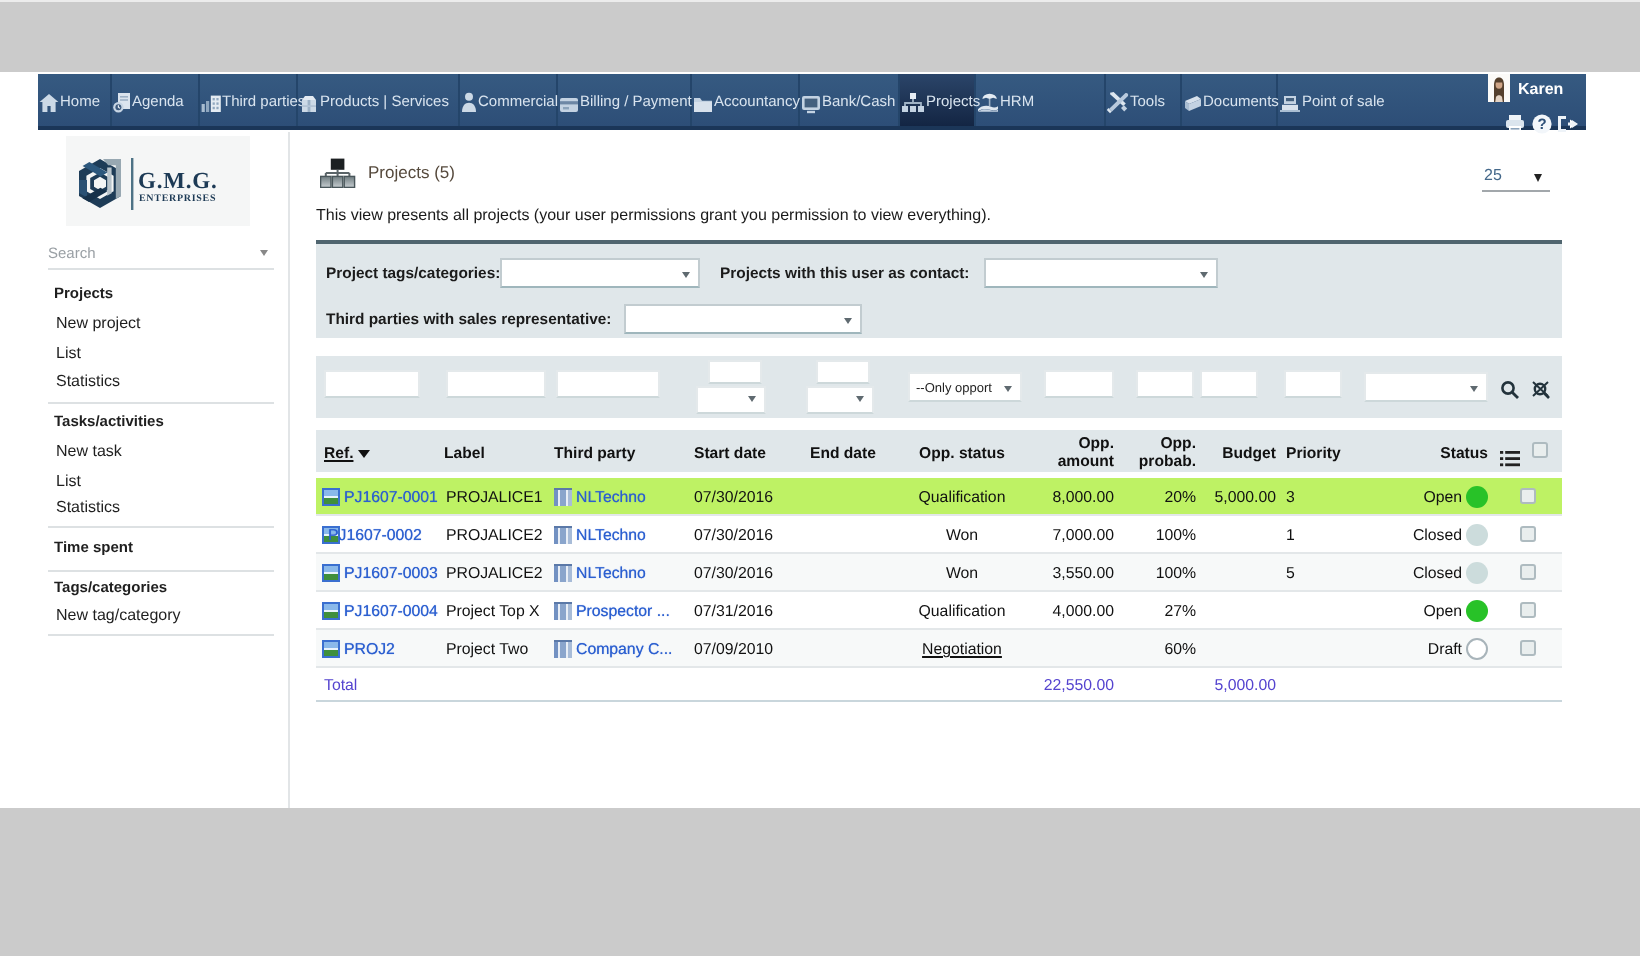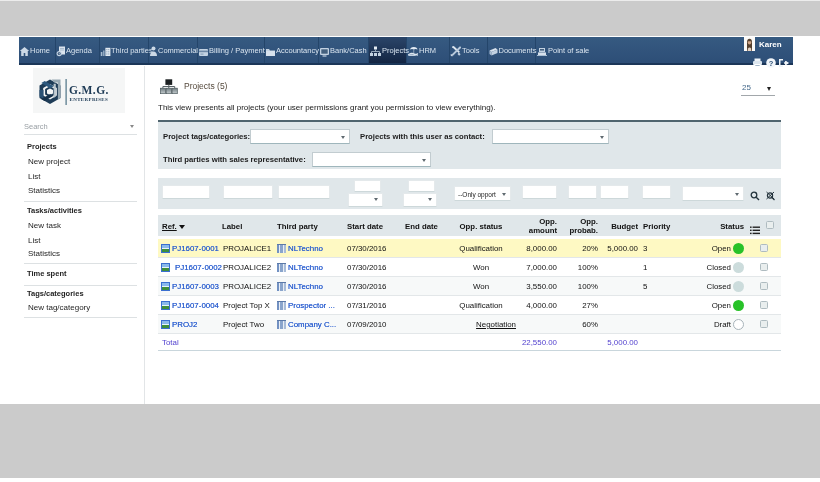--- a/index.html
+++ b/index.html
@@ -77,20 +77,31 @@
             <rect x="6.3" y="2" width="1.1" height="1.2" fill="#90a7bf"></rect>
             <rect x="8.2" y="2" width="1.1" height="1.2" fill="#90a7bf"></rect>
             <rect x="6.3" y="4.2" width="1.1" height="1.2" fill="#90a7bf"></rect>
             <rect x="8.2" y="4.2" width="1.1" height="1.2" fill="#90a7bf"></rect>
             <rect x="6.3" y="6.4" width="1.1" height="1.2" fill="#90a7bf"></rect>
             <rect x="8.2" y="6.4" width="1.1" height="1.2" fill="#90a7bf"></rect>
           </svg>
 </span>
         <span class="lb">Third parties</span>
       </div>
+<div class="tab" style="width:81px;">
+        <span class="ic">
+<svg width="11" height="10" viewBox="0 0 11 10">
+            <rect x="2" y="3" width="7" height="6" fill="#ccd9e6"></rect>
+            <path d="M2 3l1.5-2h4L9 3z" fill="#e3eaf2"></path>
+            <rect x="4.8" y="3" width="1.4" height="6" fill="#9cb1c6"></rect>
+            <rect x="2" y="5.6" width="7" height="0.9" fill="#b2c3d5"></rect>
+          </svg>
+</span>
+        <span class="lb">Products | Services</span>
+      </div>
 <div class="tab" style="width:49px;">
         <span class="ic">
 <svg width="9" height="11" viewBox="0 0 9 11">
             <circle cx="4.5" cy="2.4" r="2" fill="#ccd9e6"></circle>
             <path d="M1 10c0-3 1.5-4.6 3.5-4.6S8 7 8 10z" fill="#ccd9e6"></path>
           </svg>
 </span>
         <span class="lb">Commercial</span>
       </div>
 <div class="tab" style="width:67px;">
@@ -127,21 +138,21 @@
 <svg width="13" height="11" viewBox="0 0 13 11">
             <rect x="5" y="0.5" width="3" height="3" fill="#e6edf4"></rect>
             <path d="M6.5 3.5v2M2.5 7V5.5h8V7" stroke="#9fb2c5" stroke-width="0.9" fill="none"></path>
             <rect x="1" y="7" width="3" height="3" fill="#c3d2e2"></rect>
             <rect x="5" y="7" width="3" height="3" fill="#c3d2e2"></rect>
             <rect x="9" y="7" width="3" height="3" fill="#c3d2e2"></rect>
           </svg>
 </span>
         <span class="lb">Projects</span>
       </div>
-<div class="tab" style="width:43px;">
+<div class="tab" style="width:65px;">
         <span class="ic">
 <svg width="12" height="11" viewBox="0 0 12 11">
             <path d="M3.2 3.5a3.6 2.6 0 0 1 7.2 0l-1.8-.6-1.8.6-1.8-.6z" fill="#e3ebf3"></path>
             <rect x="6.4" y="3.5" width="0.8" height="3.6" fill="#9fb2c5"></rect>
             <path d="M1 8.6c1.6-1.8 4.4-2.2 6.6-1.2 1.2.5 2.4.4 3.4-.3v1.5c-1.2.8-2.6.8-4 .3-2-.8-4.2-.5-6 .7z" fill="#dde6ef"></path>
             <path d="M1.2 9.6c2-1.2 4.3-1.3 6.2-.5 1.3.5 2.6.4 3.6-.2v1H1.2z" fill="#c3d2e2"></path>
           </svg>
 </span>
         <span class="lb">HRM</span>
       </div>
@@ -351,39 +362,39 @@
         <rect x="2.6" y="0.5" width="7.4" height="1.4"></rect>
         <rect x="0" y="3.6" width="1.6" height="1.4"></rect>
         <rect x="2.6" y="3.6" width="7.4" height="1.4"></rect>
         <rect x="0" y="6.7" width="1.6" height="1.4"></rect>
         <rect x="2.6" y="6.7" width="7.4" height="1.4"></rect>
       </g>
     </svg>
 </div>
 <div class="cb" style="left:766px;top:221px;"></div>
 
-<div class="row" style="top:239px;background:#fef9c3;text-decoration:underline;">
+<div class="row" style="top:239px;background:#bef264;text-decoration:underline;">
  <span class="abs picon" style="left:3px;top:5px;"></span>
  <span class="cell lnk" style="left:14px;">PJ1607-0001</span>
  <span class="cell" style="left:65px;">PROJALICE1</span>
  <span class="abs bicon" style="left:119px;top:5px;"></span>
  <span class="cell lnk" style="left:130px;">NLTechno</span>
  <span class="cell" style="left:189px;">07/30/2016</span>
  <span class="cell" style="left:288px;width:70px;text-align:center;">Qualification</span>
  <span class="cell r" style="left:358px;width:41px;">8,000.00</span>
  <span class="cell r" style="left:402px;width:38px;">20%</span>
  <span class="cell r" style="left:443px;width:37px;">5,000.00</span>
  <span class="cell" style="left:485px;">3</span>
  <span class="cell r" style="left:500px;width:73px;">Open</span>
  <span class="dot" style="left:575px;top:4px;background:#28c228;"></span>
  <span class="cb" style="left:602px;top:5px;"></span>
 </div>
 <div class="row" style="top:258px;background:#fff;">
  <span class="abs picon" style="left:3px;top:5px;"></span>
- <span class="cell lnk" style="left:17px;">PJ1607-0002</span>
+ <span class="cell lnk" style="left:6px;">PJ1607-0002</span>
  <span class="cell" style="left:65px;">PROJALICE2</span>
  <span class="abs bicon" style="left:119px;top:5px;"></span>
  <span class="cell lnk" style="left:130px;">NLTechno</span>
  <span class="cell" style="left:189px;">07/30/2016</span>
  <span class="cell" style="left:288px;width:70px;text-align:center;">Won</span>
  <span class="cell r" style="left:358px;width:41px;">7,000.00</span>
  <span class="cell r" style="left:402px;width:38px;">100%</span>
  <span class="cell" style="left:485px;">1</span>
  <span class="cell r" style="left:500px;width:73px;">Closed</span>
  <span class="dot" style="left:575px;top:4px;background:#ccdcdc;"></span>
@@ -418,21 +429,21 @@
  <span class="dot" style="left:575px;top:4px;background:#28c228;"></span>
  <span class="cb" style="left:602px;top:5px;"></span>
 </div>
 <div class="row" style="top:315px;background:#f7f9f9;">
  <span class="abs picon" style="left:3px;top:5px;"></span>
  <span class="cell lnk" style="left:14px;">PROJ2</span>
  <span class="cell" style="left:65px;">Project Two</span>
  <span class="abs bicon" style="left:119px;top:5px;"></span>
  <span class="cell lnk" style="left:130px;">Company C...</span>
  <span class="cell" style="left:189px;">07/09/2010</span>
- <span class="cell" style="left:288px;width:70px;text-align:right;text-decoration:underline;">Negotiation</span>
+ <span class="cell" style="left:288px;width:70px;text-align:center;text-decoration:underline;">Negotiation</span>
  <span class="cell r" style="left:402px;width:38px;">60%</span>
  <span class="cell r" style="left:500px;width:73px;">Draft</span>
  <span class="dot" style="left:575px;top:4px;background:#fff;border:1px solid #a8b4ba;"></span>
  <span class="cb" style="left:602px;top:5px;"></span>
 </div>
 <div class="row" style="top:334px;height:17px;border-bottom:1px solid #c9d6dc;background:#fff;">
  <span class="cell tot" style="left:4px;top:4px;">Total</span>
  <span class="cell r tot" style="left:358px;width:41px;top:4px;">22,550.00</span>
  <span class="cell r tot" style="left:443px;width:37px;top:4px;">5,000.00</span>
 </div>

